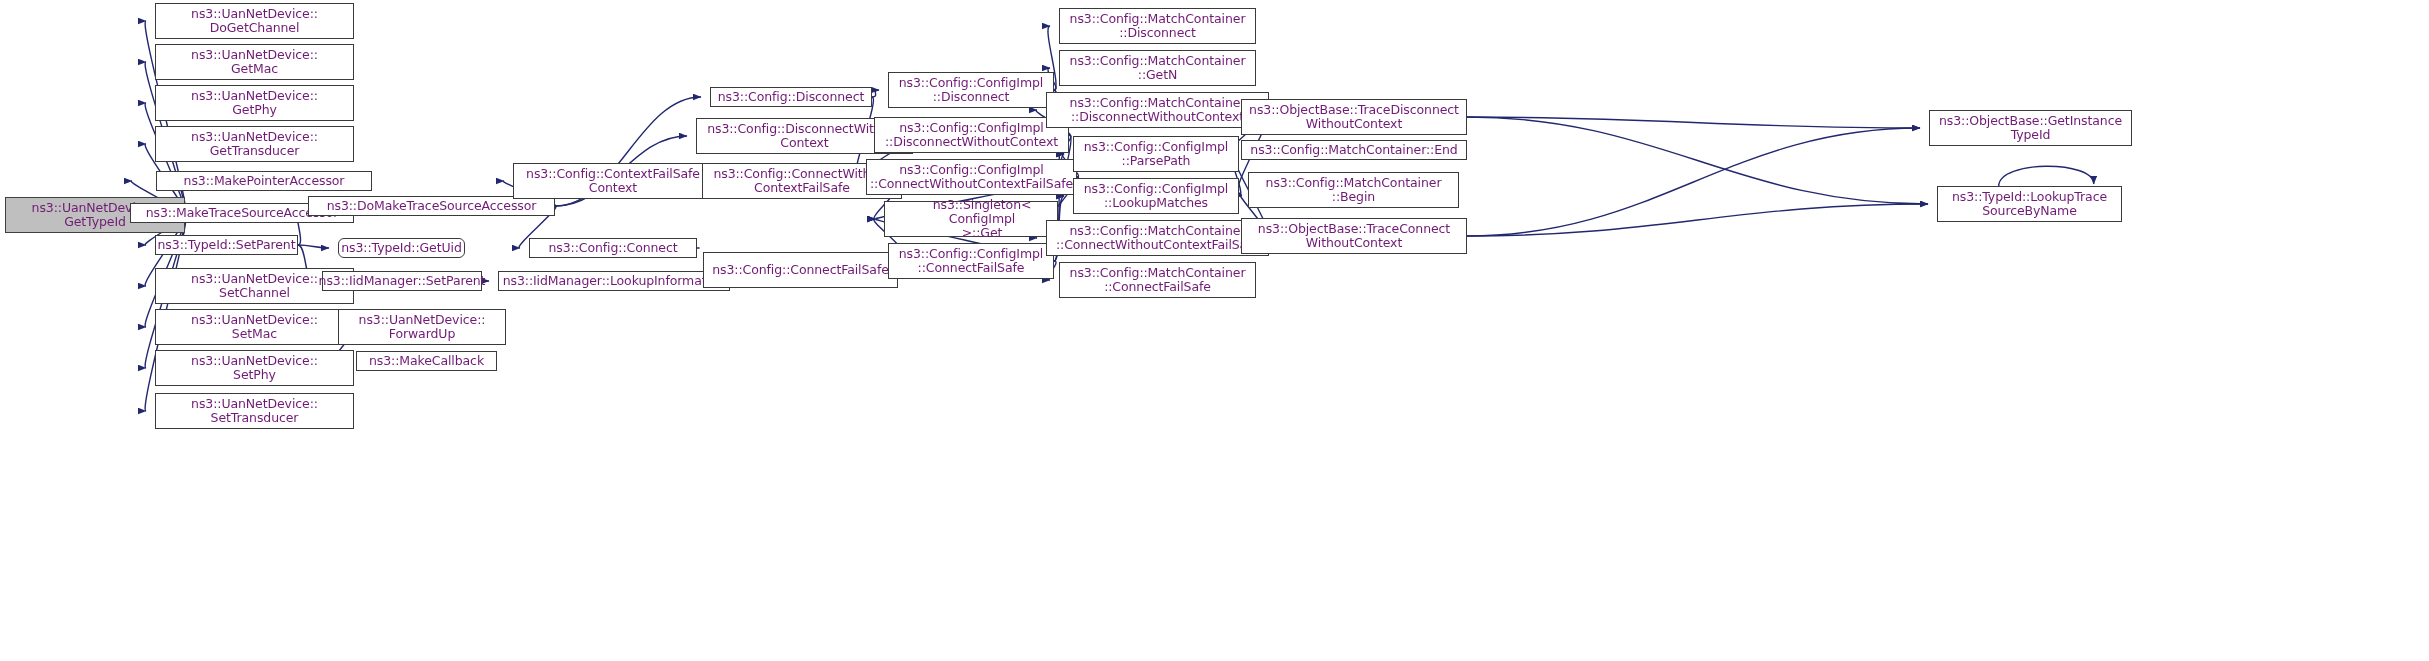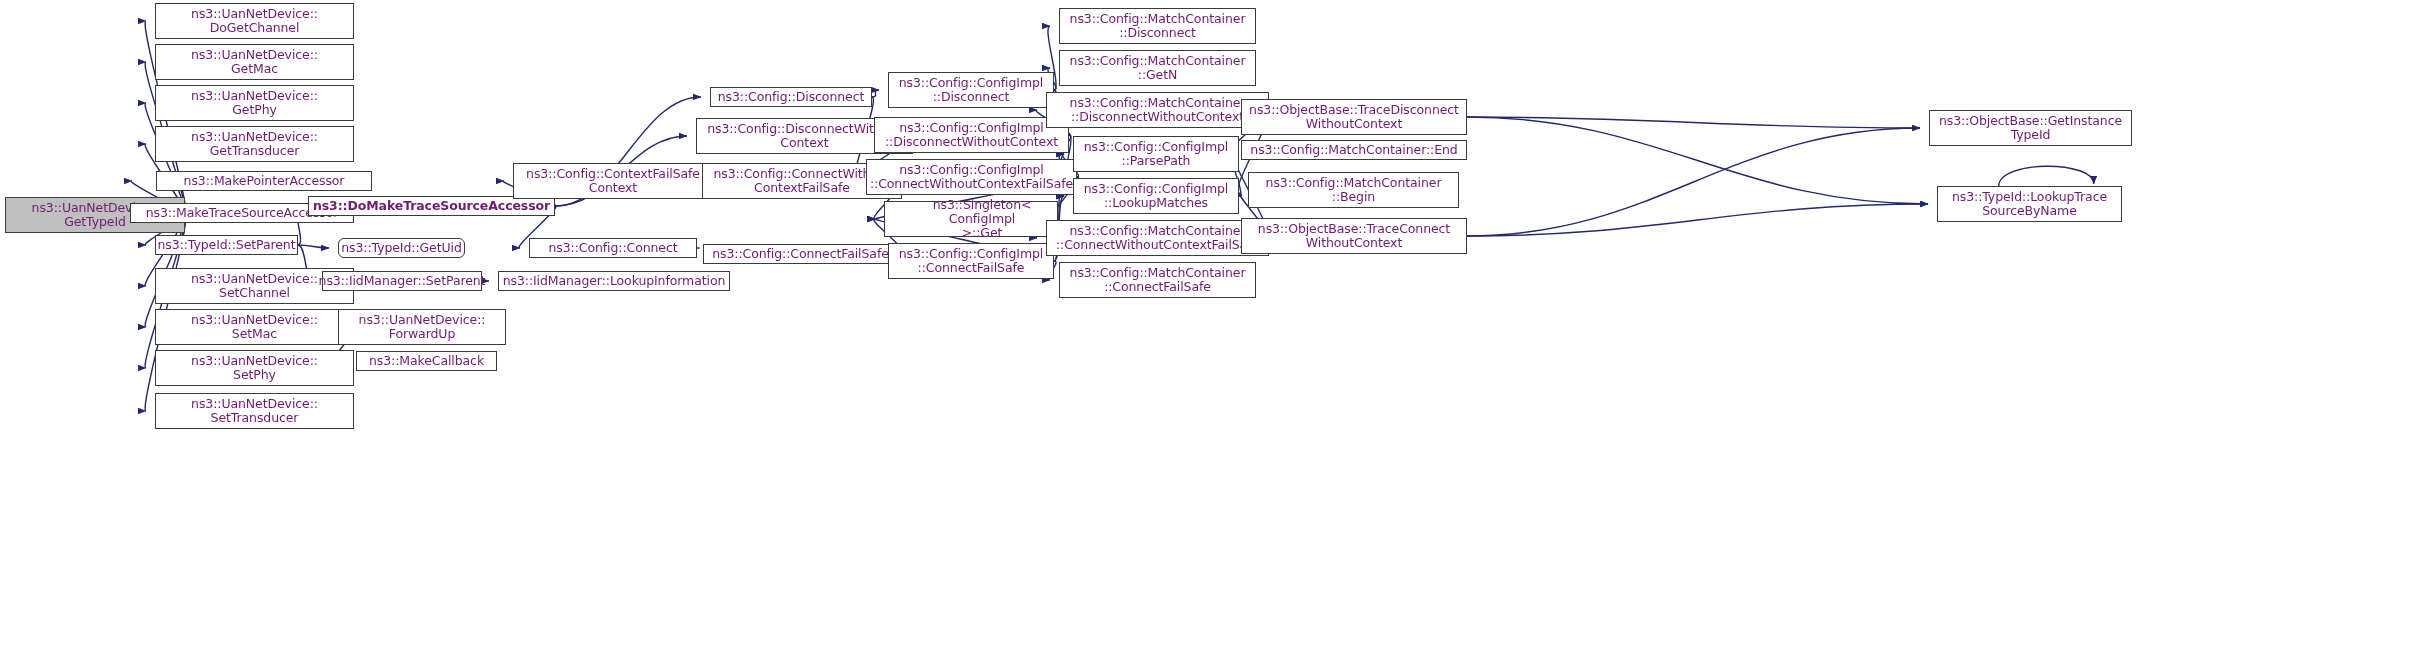--- a/index.html
+++ b/index.html
@@ -112,36 +112,36 @@
       <div class="node" style="left: 130px; top: 203px; width: 224px; height: 20px;">ns3::MakeTraceSourceAccessor</div>
       <div class="node" style="left: 155px; top: 235px; width: 143px; height: 20px;">ns3::TypeId::SetParent</div>
       <div class="node" style="left: 155px; top: 268px; width: 199px; height: 36px;">ns3::UanNetDevice::
 SetChannel</div>
       <div class="node" style="left: 155px; top: 309px; width: 199px; height: 36px;">ns3::UanNetDevice::
 SetMac</div>
       <div class="node" style="left: 155px; top: 350px; width: 199px; height: 36px;">ns3::UanNetDevice::
 SetPhy</div>
       <div class="node" style="left: 155px; top: 393px; width: 199px; height: 36px;">ns3::UanNetDevice::
 SetTransducer</div>
-      <div class="node" style="left: 308px; top: 196px; width: 247px; height: 20px; font-weight: bold;">ns3::DoMakeTraceSourceAccessor</div>
+      <div class="node" style="left: 308px; top: 196px; width: 247px; height: 20px;">ns3::DoMakeTraceSourceAccessor</div>
       <div class="node" style="left: 338px; top: 238px; width: 127px; height: 20px; border-radius: 6px;">ns3::TypeId::GetUid</div>
       <div class="node" style="left: 322px; top: 271px; width: 160px; height: 20px;">ns3::IidManager::SetParent</div>
       <div class="node" style="left: 338px; top: 309px; width: 168px; height: 36px;">ns3::UanNetDevice::
 ForwardUp</div>
       <div class="node" style="left: 356px; top: 351px; width: 141px; height: 20px;">ns3::MakeCallback</div>
       <div class="node" style="left: 513px; top: 163px; width: 200px; height: 36px;">ns3::Config::ContextFailSafe
 Context</div>
       <div class="node" style="left: 529px; top: 238px; width: 168px; height: 20px;">ns3::Config::Connect</div>
       <div class="node" style="left: 498px; top: 271px; width: 232px; height: 20px;">ns3::IidManager::LookupInformation</div>
       <div class="node" style="left: 710px; top: 87px; width: 162px; height: 20px;">ns3::Config::Disconnect</div>
       <div class="node" style="left: 696px; top: 118px; width: 217px; height: 36px;">ns3::Config::DisconnectWithout
 Context</div>
       <div class="node" style="left: 702px; top: 163px; width: 200px; height: 36px;">ns3::Config::ConnectWithout
 ContextFailSafe</div>
-      <div class="node" style="left: 703px; top: 244px; width: 195px; height: 20px;">ns3::Config::ConnectFailSafe</div>
+      <div class="node" style="left: 703px; top: 252px; width: 195px; height: 36px;">ns3::Config::ConnectFailSafe</div>
       <div class="node" style="left: 888px; top: 72px; width: 166px; height: 36px;">ns3::Config::ConfigImpl
 ::Disconnect</div>
       <div class="node" style="left: 874px; top: 117px; width: 195px; height: 36px;">ns3::Config::ConfigImpl
 ::DisconnectWithoutContext</div>
       <div class="node" style="left: 866px; top: 159px; width: 211px; height: 36px;">ns3::Config::ConfigImpl
 ::ConnectWithoutContextFailSafe</div>
       <div class="node" style="left: 884px; top: 201px; width: 174px; height: 36px; padding-left: 25px;">ns3::Singleton&lt; ConfigImpl
 &gt;::Get</div>
       <div class="node" style="left: 888px; top: 243px; width: 166px; height: 36px;">ns3::Config::ConfigImpl
 ::ConnectFailSafe</div>

